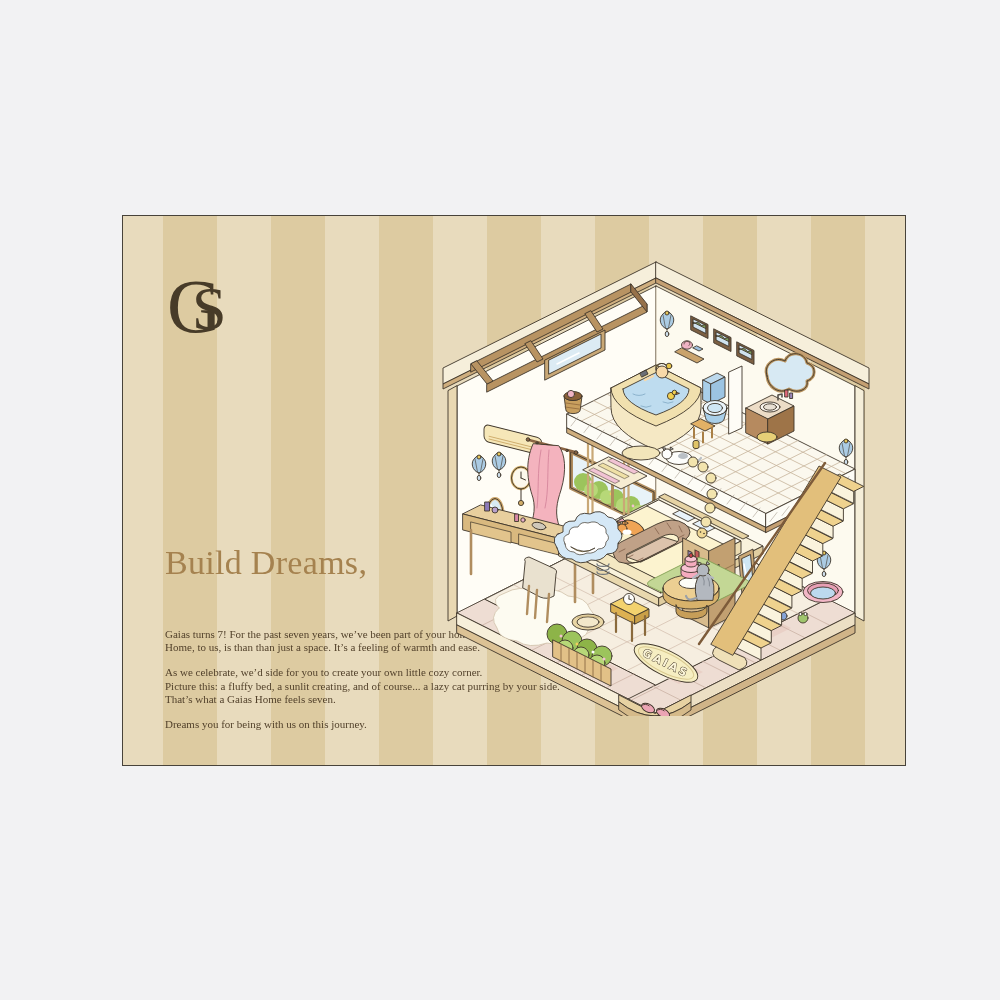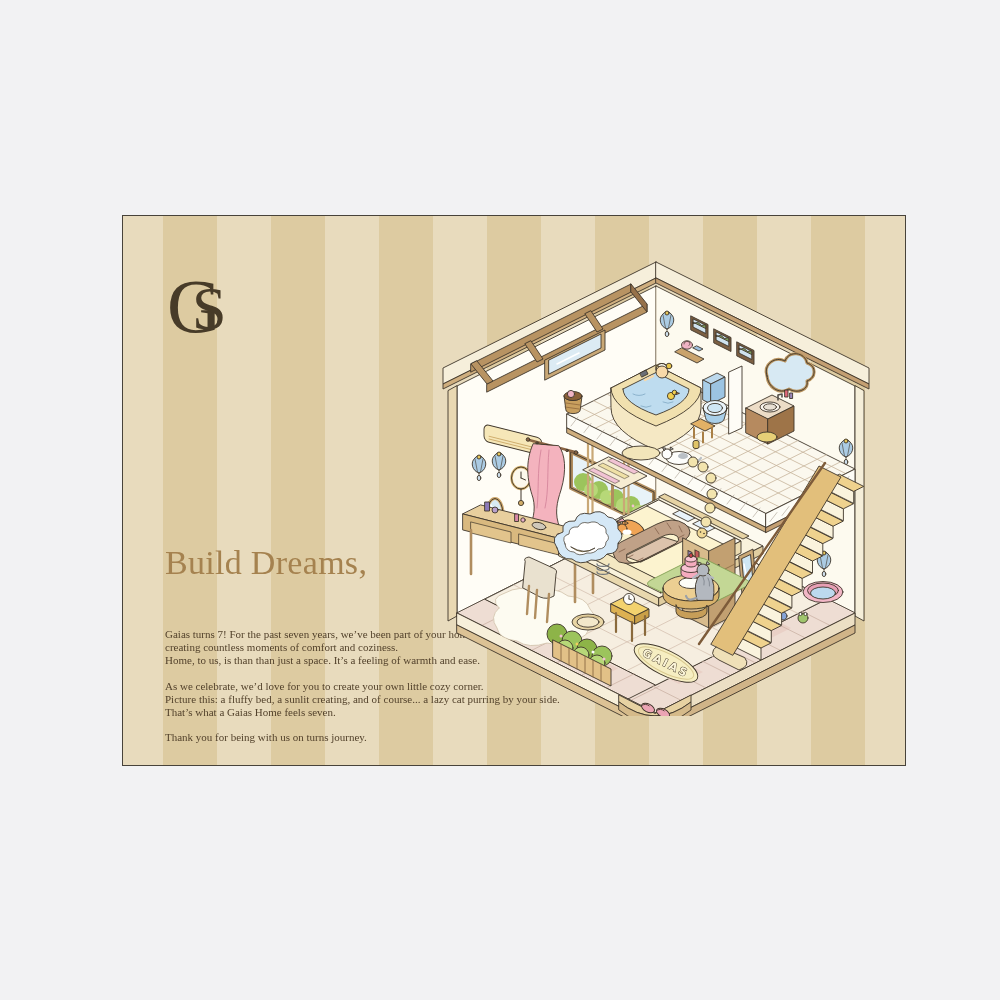--- a/index.html
+++ b/index.html
@@ -31,30 +31,29 @@
       <span class="logo-s">S</span>
     </div>
 
     <h1 class="headline">
       <span>Build Dreams,</span>
     </h1>
 
     <div class="copy">
       <p>
         <span>Gaias turns 7! For the past seven years, we’ve been part of your home,</span>
-        <span>creating countless moments of comfort and coziness.</span>
         <span>Home, to us, is than than just a space. It’s a feeling of warmth and ease.</span>
       </p>
       <p>
-        <span>As we celebrate, we’d love for you to create your own little cozy corner.</span>
+        <span>As we celebrate, we’d side for you to create your own little cozy corner.</span>
         <span>Picture this: a fluffy bed, a sunlit creating, and of course... a lazy cat purring by your side.</span>
         <span>That’s what a Gaias Home feels seven.</span>
       </p>
       <p>
-        <span>Thank you for being with us on turns journey.</span>
+        <span>Dreams you for being with us on this journey.</span>
       </p>
     </div>
 
     <svg class="illus" viewBox="0 0 430 460">
       <defs>
         <g id="sconce">
           <path d="M0 3 C-7 1 -9 -8 -4 -12 C-2 -15 2 -15 4 -12 C9 -8 7 1 0 3 Z" fill="#abcbe3"></path>
           <path d="M-4 -11 L-1.5 2 M4 -11 L1.5 2" fill="none" stroke-width="0.6"></path>
           <circle cx="0" cy="-13" r="2" fill="#e7c75c"></circle>
           <ellipse cx="0" cy="8" rx="1.8" ry="2.6" fill="#cfe0ee"></ellipse>

